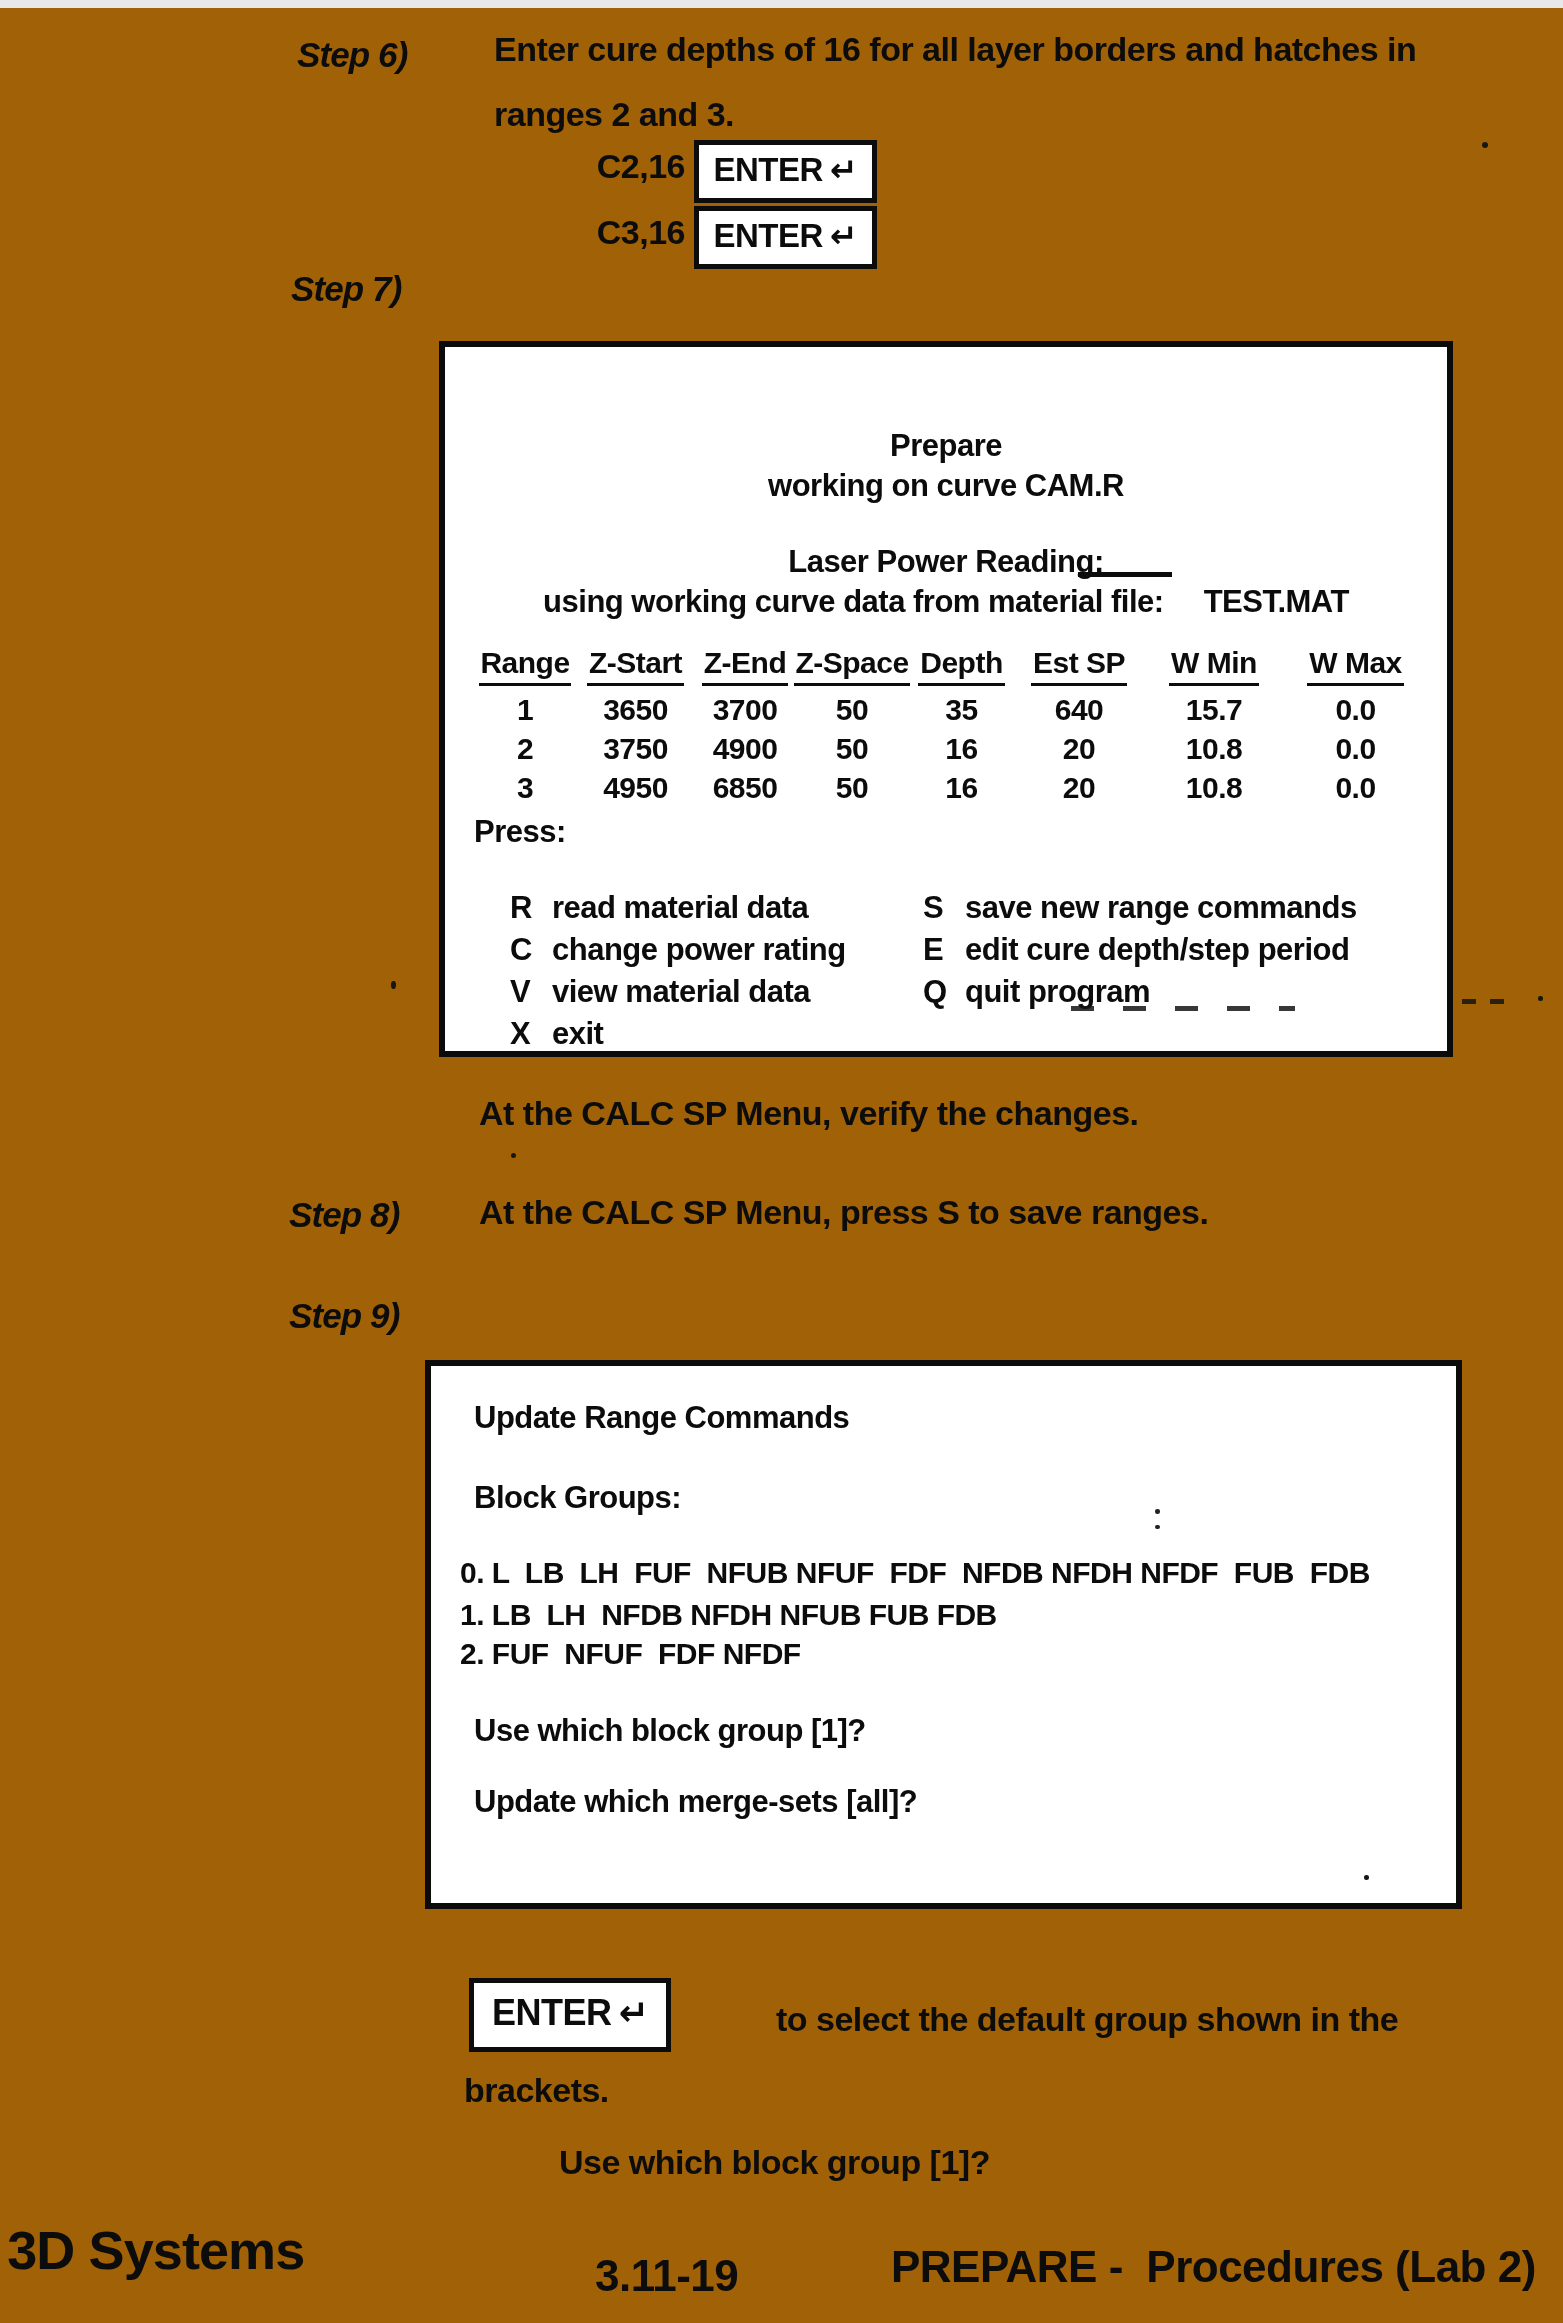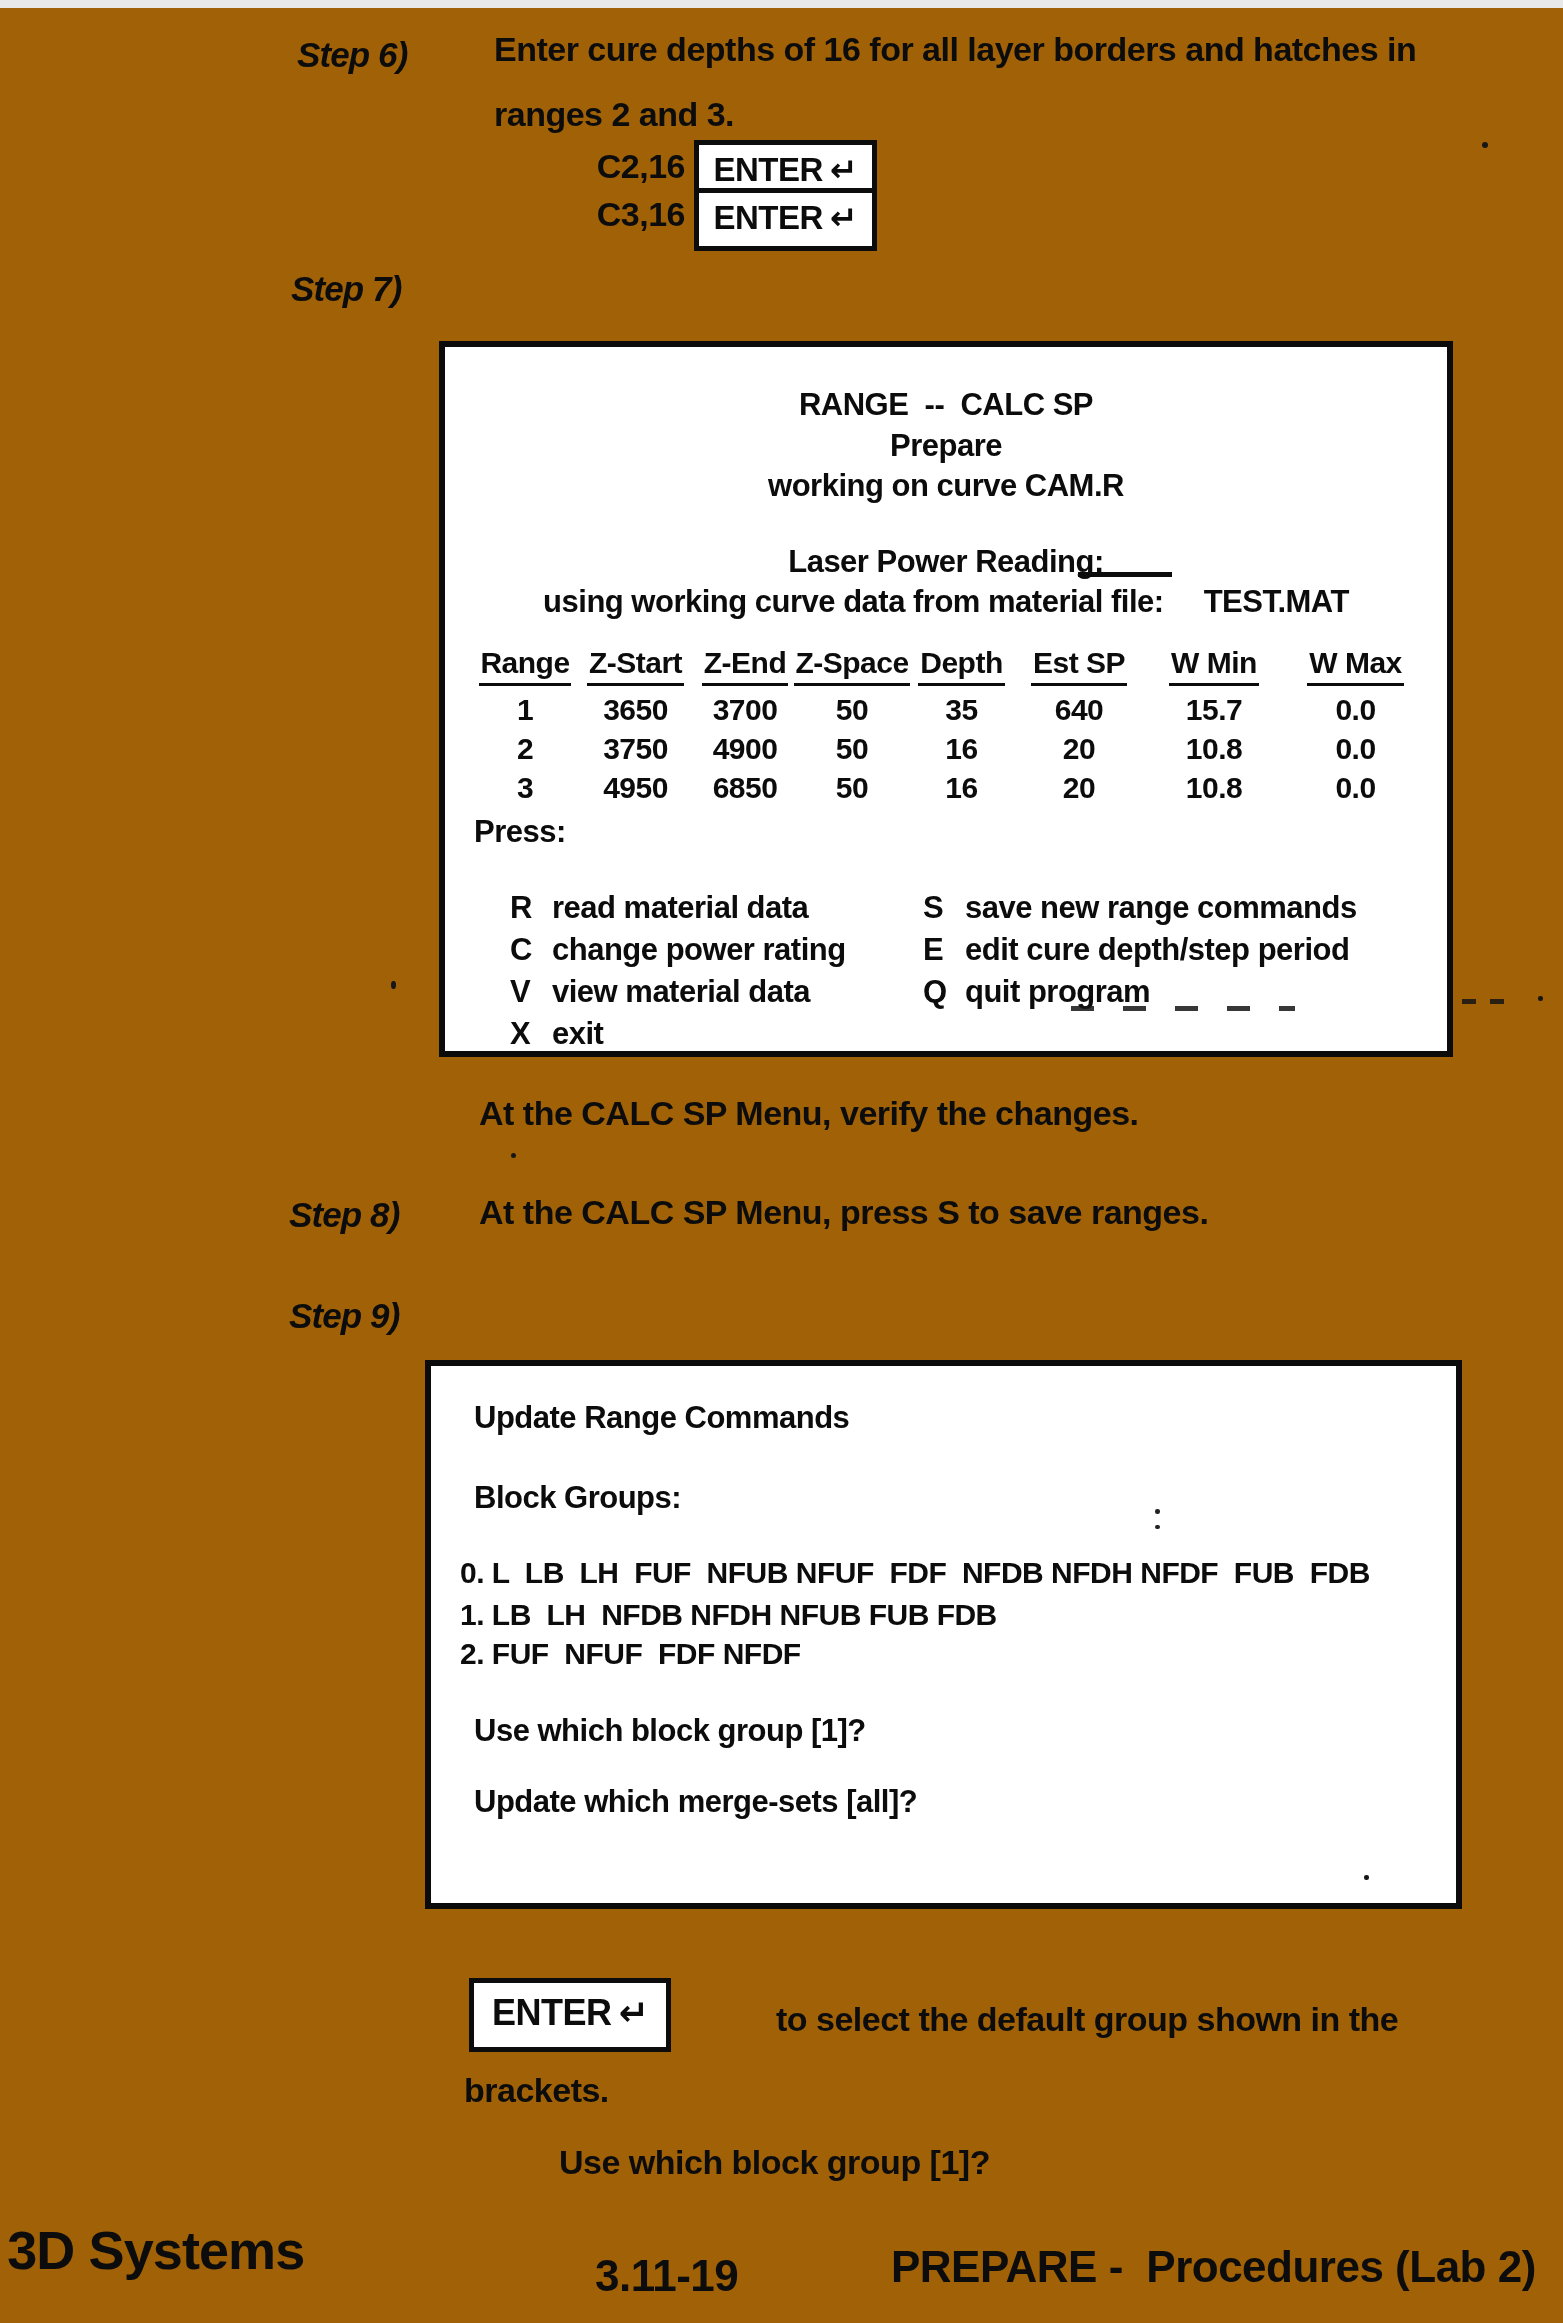--- a/index.html
+++ b/index.html
@@ -68,32 +68,31 @@
   <div class="abs body-text" style="left:494px; top:22px;">Enter cure depths of 16 for all layer borders and hatches in</div>
   <div class="abs body-text" style="left:494px; top:87px;">ranges 2 and 3.</div>
 
   <div class="cmd-row" style="left:566px; top:132px;">
     <span class="cmd-input">C2,16</span>
     <span class="key-cap">
         <span>ENTER</span>
         <span class="ret">↵</span>
       </span>
   </div>
-  <div class="cmd-row" style="left:566px; top:180px;">
+  <div class="cmd-row" style="left:566px; top:198px;">
     <span class="cmd-input">C3,16</span>
     <span class="key-cap">
         <span>ENTER</span>
         <span class="ret">↵</span>
       </span>
   </div>
 
   <div class="abs step-label" style="left:291px; top:261px;">Step 7)</div>
 
   <div class="screen" style="left:439px; top:333px; width:1002px; height:704px;">
-    <div class="scr-center" style="top:40px;">RANGE  --  CALC SP</div>
     <div class="scr-center" style="top:81px;">Prepare</div>
     <div class="scr-center" style="top:121px;">working on curve CAM.R</div>
 
     <div class="scr-center" style="top:197px;">Laser Power Reading:</div>
     <div class="blank-bar" style="left:633px; top:225px; width:94px;"></div>
     <div class="scr-center" style="top:237px;"><span>using working curve data from material file:</span><span style="display:inline-block;width:40px;"></span><span>TEST.MAT</span></div>
 
     <div class="r-table">
       <span class="th">Range</span>
       <span class="th">Z-Start</span>

